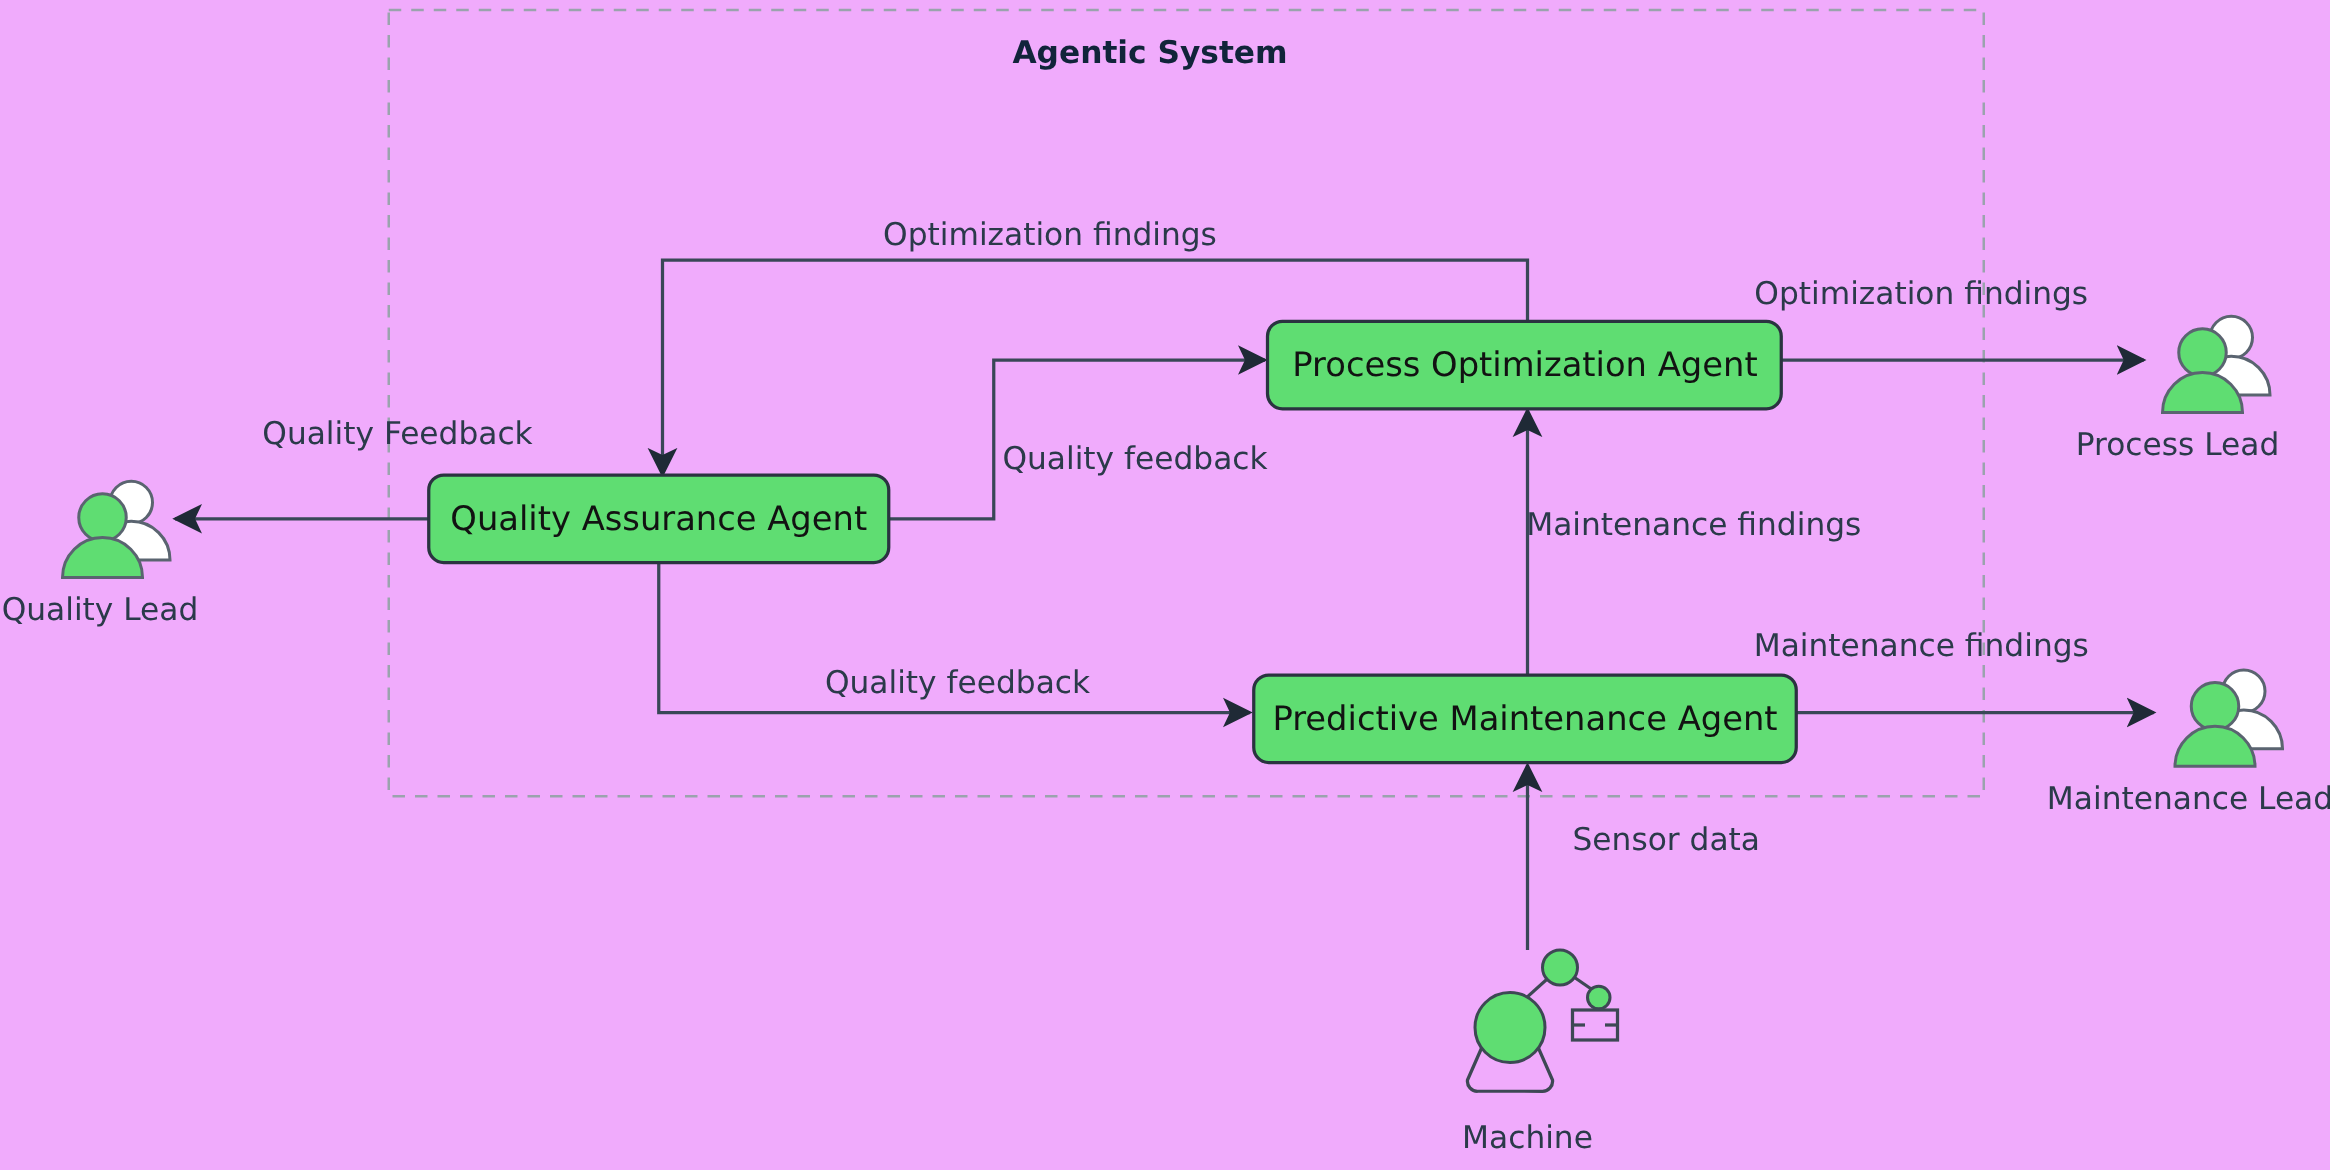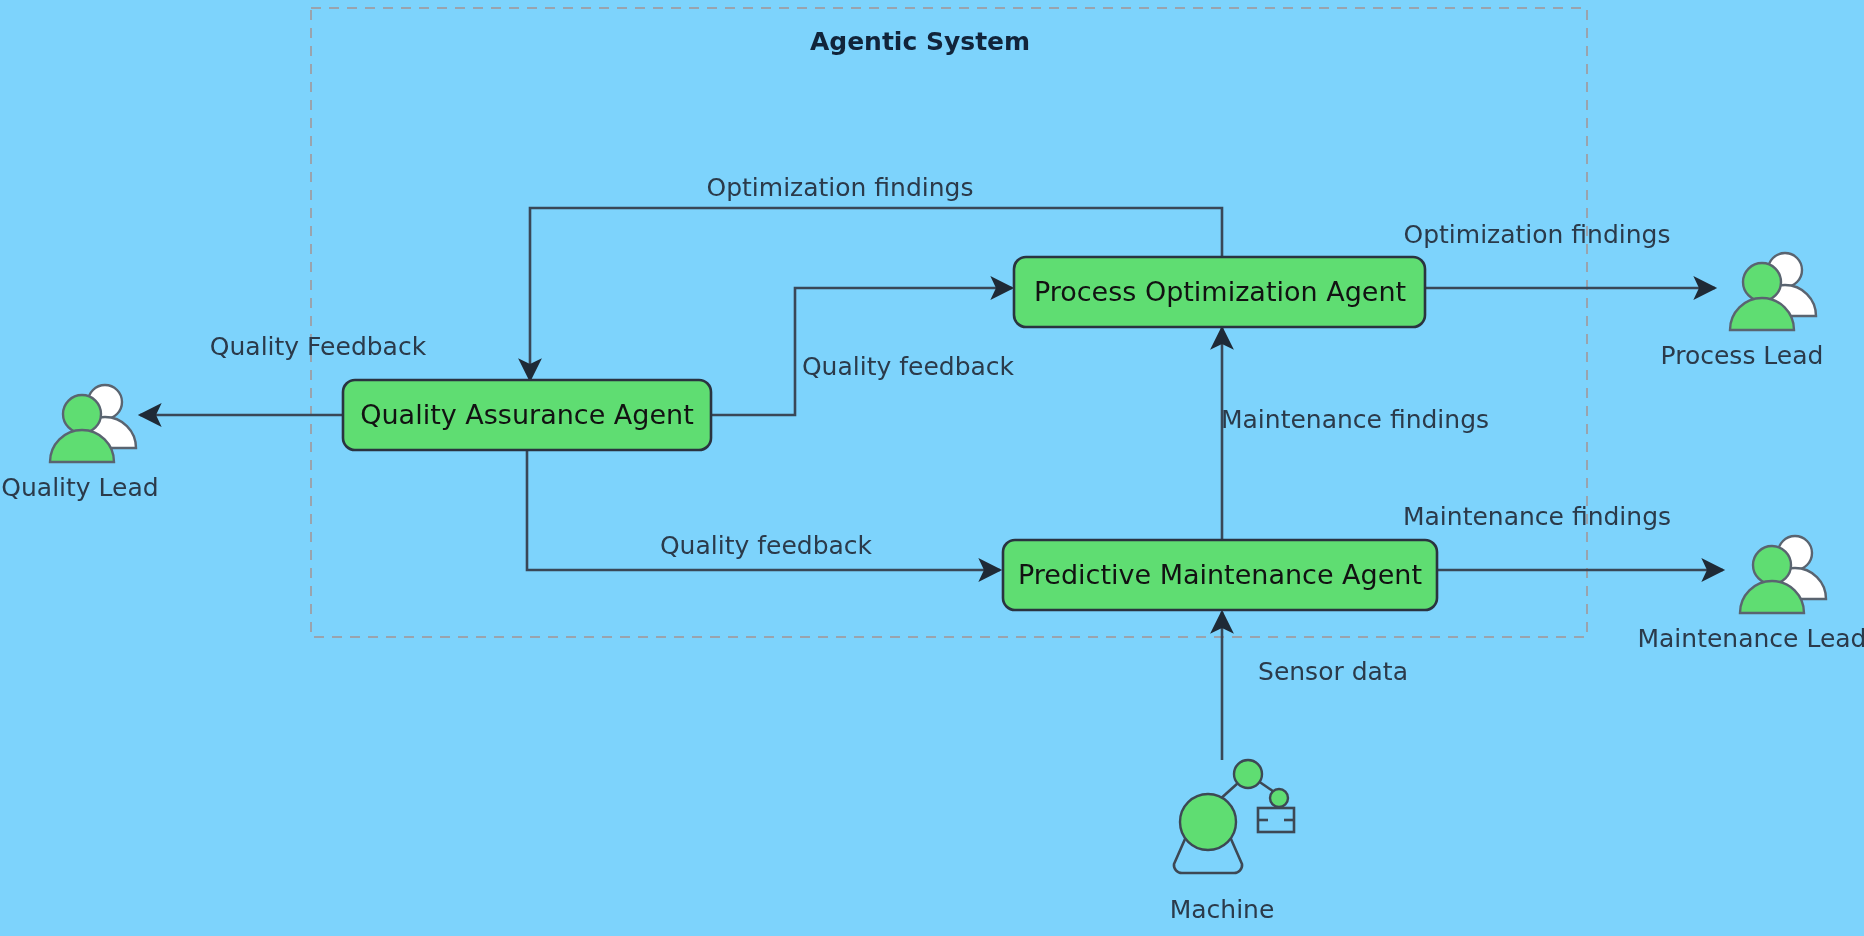--- a/index.html
+++ b/index.html
@@ -7,21 +7,21 @@
     padding: 0;
     background: #ffffff;
   }
   body {
     font-family: "DejaVu Sans", sans-serif;
   }
   #canvas {
     position: relative;
     width: 1864px;
     height: 936px;
-    background: #7dd3fc;
+    background: #f0abfc;
     overflow: hidden;
   }
   svg.diagram {
     position: absolute;
     top: 0;
     left: 0;
     width: 1864px;
     height: 936px;
   }
   .node-label {

